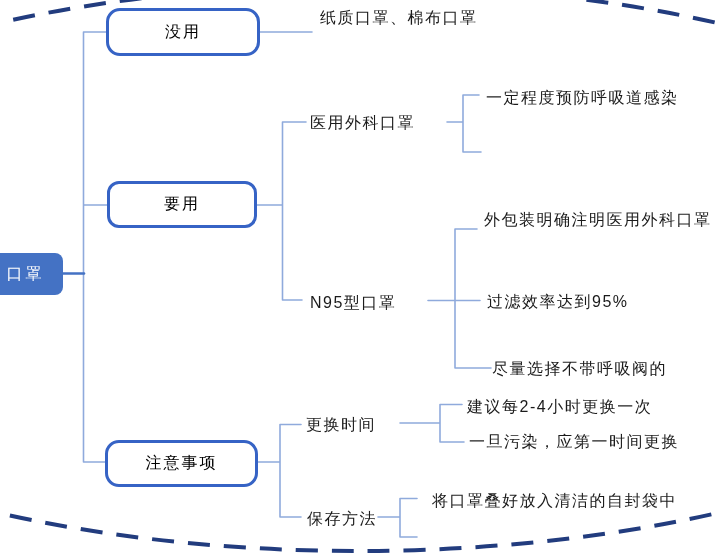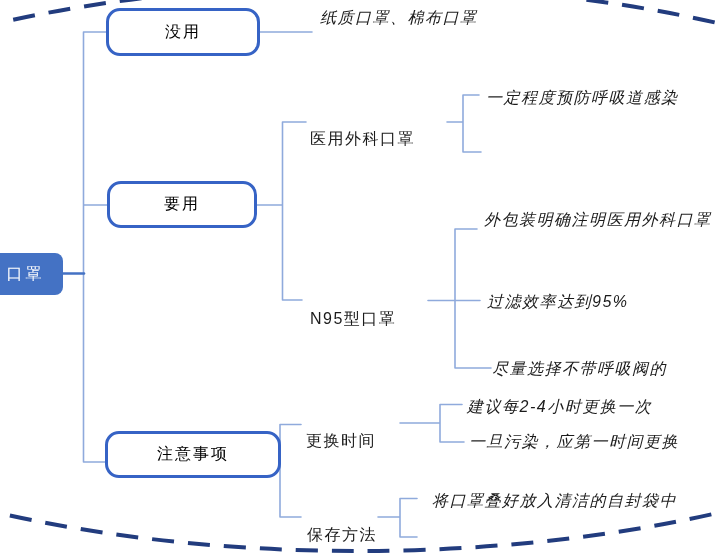--- a/index.html
+++ b/index.html
@@ -22,24 +22,24 @@
     font-size:16px;letter-spacing:2px;color:#000000;
   }
   .root-box{
     box-sizing:border-box;
     background:#4472C4;
     border-radius:8px;
     display:flex;align-items:center;justify-content:center;
     font-size:16px;letter-spacing:3px;color:#ffffff;
   }
   .sub-label{
-    font-size:16px;letter-spacing:1.5px;white-space:nowrap;color:#1b1b1b;margin-top:16px;
+    font-size:16px;letter-spacing:1.5px;white-space:nowrap;color:#1b1b1b;
   }
   .leaf{
-    font-size:16px;letter-spacing:1.5px;color:#1b1b1b;line-height:20px;font-style:italic;
+    font-size:16px;letter-spacing:1.5px;color:#1b1b1b;line-height:20px;
   }
   .nowrap{white-space:nowrap;}
 </style>
 </head>
 <body>
 
 <div id="canvas">
 
   <svg id="lines" width="716" height="554" viewBox="0 0 716 554">
 
@@ -80,33 +80,33 @@
 
   <div class="node root-box" style="left:-12px;top:253px;width:75px;height:42px;">
     <span>口罩</span>
   </div>
 
   <div class="node topic-box" style="left:106px;top:8px;width:154px;height:48px;">
     <span>没用</span>
   </div>
   <div class="node leaf nowrap" style="left:320px;top:8px;">纸质口罩、棉布口罩</div>
 
-  <div class="node topic-box" style="left:107px;top:181px;width:150px;height:47px;">
+  <div class="node topic-box" style="left:107px;top:181px;width:150px;height:47px;border-radius:12px;">
     <span>要用</span>
   </div>
 
   <div class="node sub-label" style="left:310px;top:113px;">医用外科口罩</div>
   <div class="node leaf nowrap" style="left:486px;top:88px;">一定程度预防呼吸道感染</div>
 
   <div class="node sub-label" style="left:310px;top:293px;">N95型口罩</div>
   <div class="node leaf" style="left:484px;top:210px;width:232px;">外包装明确注明医用外科口罩</div>
   <div class="node leaf nowrap" style="left:487px;top:292px;">过滤效率达到95%</div>
   <div class="node leaf nowrap" style="left:492px;top:359px;">尽量选择不带呼吸阀的</div>
 
-  <div class="node topic-box" style="left:105px;top:431px;width:176px;height:47px;">
+  <div class="node topic-box" style="left:105px;top:440px;width:153px;height:47px;">
     <span>注意事项</span>
   </div>
 
   <div class="node sub-label" style="left:306px;top:415px;">更换时间</div>
   <div class="node leaf nowrap" style="left:467px;top:397px;">建议每2-4小时更换一次</div>
   <div class="node leaf nowrap" style="left:469px;top:432px;">一旦污染，应第一时间更换</div>
 
   <div class="node sub-label" style="left:307px;top:509px;">保存方法</div>
   <div class="node leaf nowrap" style="left:432px;top:491px;">将口罩叠好放入清洁的自封袋中</div>
 

